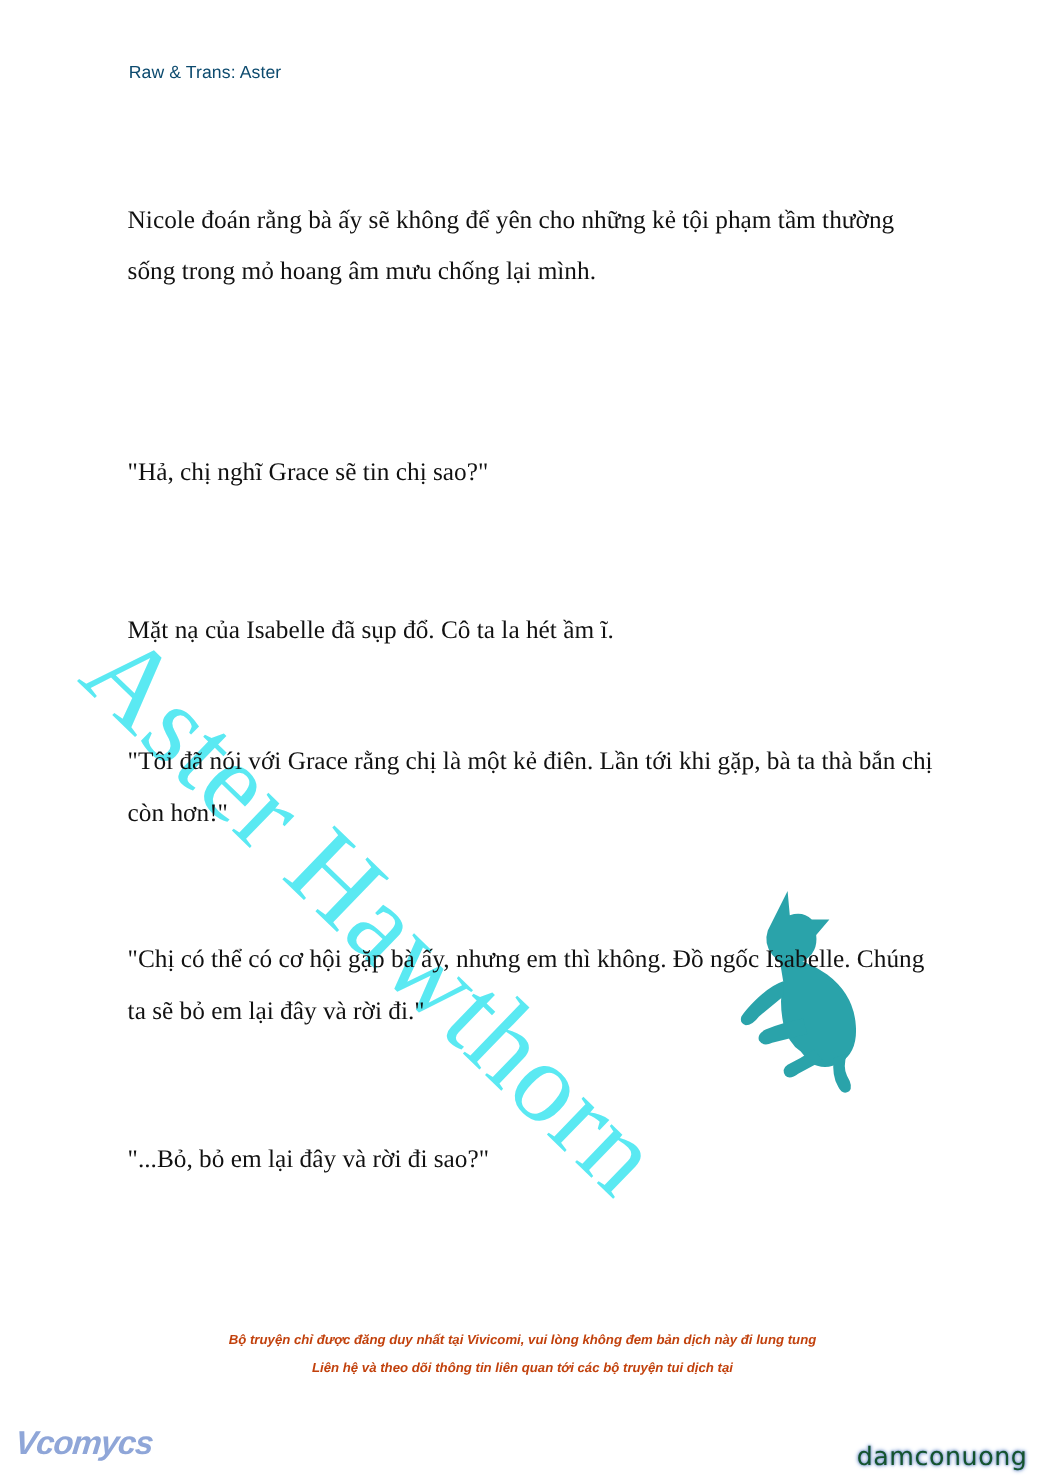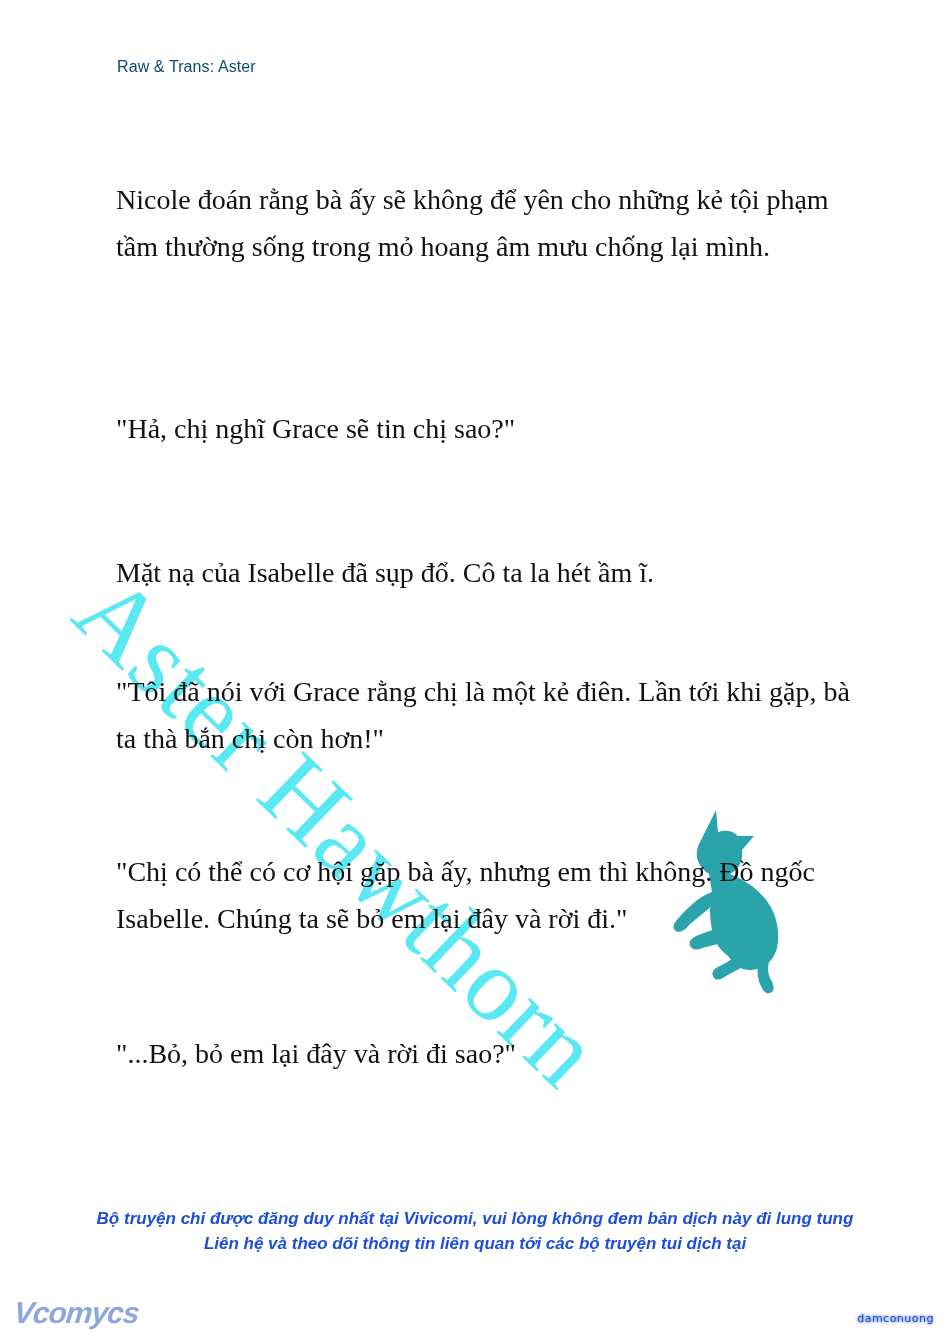--- a/index.html
+++ b/index.html
@@ -21,21 +21,21 @@
       top: 58px;
       font-family: "Liberation Sans", "DejaVu Sans", sans-serif;
       font-size: 16px;
       color: #0c4a6e;
       letter-spacing: 0.1px;
     }
     .para {
       position: absolute;
       left: 116px;
       width: 740px;
-      font-size: 28px;
+      font-size: 23px;
       line-height: 47px;
       margin: 0;
       color: #111111;
       z-index: 2;
     }
     .p1 { top: 176px; }
     .p2 { top: 405px; }
     .p3 { top: 537px; margin-top: 12px; }
     .p4 { top: 668px; }
     .p5 { top: 848px; }
@@ -69,45 +69,45 @@
 
     .footer-notice {
       position: absolute;
       left: 0;
       top: 1206px;
       width: 950px;
       text-align: center;
       font-family: "Liberation Sans", "DejaVu Sans", sans-serif;
       font-style: italic;
       font-weight: bold;
-      font-size: 17px;
+      font-size: 12px;
       line-height: 25px;
-      color: #1d4ed8;
+      color: #c2410c;
     }
     .footer-notice div { margin: 0; }
 
     .logo-vcomycs {
       position: absolute;
       left: 14px;
       top: 1296px;
       font-family: "Liberation Sans", "DejaVu Sans", sans-serif;
       font-style: italic;
       font-weight: bold;
       font-size: 30px;
       color: #8fa6d8;
       letter-spacing: -1px;
       transform: skewX(-6deg);
     }
     .logo-damconuong {
       position: absolute;
       right: 16px;
       top: 1312px;
       font-family: "DejaVu Sans", "Liberation Sans", sans-serif;
-      font-size: 11px;
-      color: #1d4ed8;
+      font-size: 23px;
+      color: #14532d;
       letter-spacing: 0.5px;
       text-shadow: 0 0 3px #7f9ccc, 0 0 5px #9bb3de, 0 0 2px #6f8dc2;
     }
   </style>
 </head>
 <body>
 
 <div class="header-credit">Raw &amp; Trans: Aster</div>
 
 <div class="watermark">Aster Hawthorn</div>

